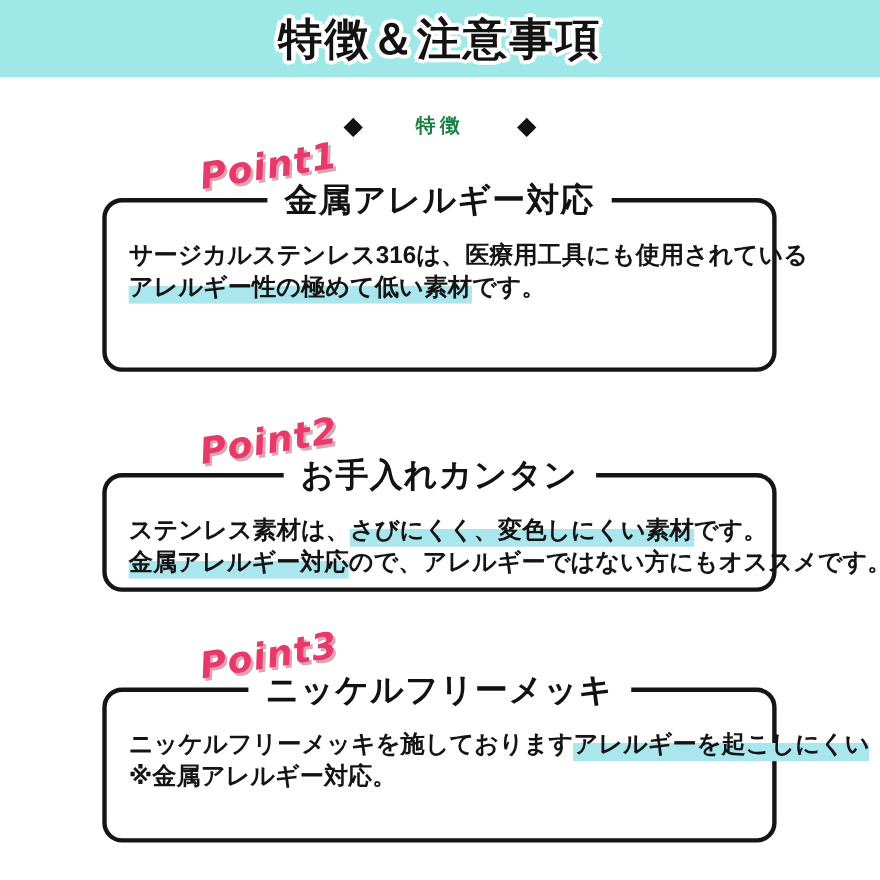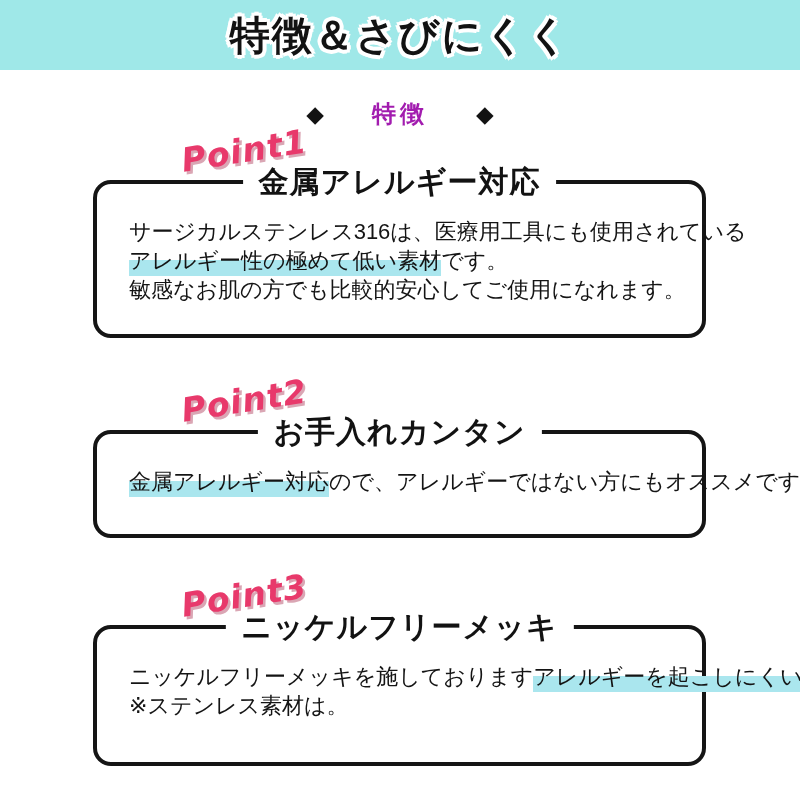--- a/index.html
+++ b/index.html
@@ -30,21 +30,21 @@
     text-shadow:
       -3px -3px 0 #fff, 3px -3px 0 #fff, -3px 3px 0 #fff, 3px 3px 0 #fff,
       -4px 0 0 #fff, 4px 0 0 #fff, 0 -4px 0 #fff, 0 4px 0 #fff;
   }
   
   .features-row{
     position:absolute;left:0;top:97px;width:800px;height:34px;
     display:flex;align-items:center;justify-content:center;gap:48px;
   }
   .features-row .diamond{font-size:23px;color:#121212;line-height:1;}
-  .features-row .features-label{font-size:24px;font-weight:800;letter-spacing:4px;color:#a21caf;}
+  .features-row .features-label{font-size:18px;font-weight:800;letter-spacing:4px;color:#15803d;}
   
   .point-section{position:absolute;left:93px;width:613px;}
   .point-section.ps1{top:133px;}
   .point-section.ps2{top:383px;}
   .point-section.ps3{top:578px;}
   .point-badge{
     position:absolute;left:88px;top:-2px;
     font-size:33px;font-weight:800;font-style:italic;
     color:var(--pink);
     transform:rotate(-9deg);
@@ -67,74 +67,74 @@
   .point-title{
     position:absolute;top:-22px;left:50%;transform:translateX(-50%);
     background:#fff;
     padding:0 16px;
     font-size:30px;font-weight:800;letter-spacing:1px;
     white-space:nowrap;
     color:#121212;
     z-index:2;
   }
   .point-body{
-    padding:33px 14px 0 32px;
-    font-size:22px;font-weight:400;
+    padding:33px 14px 0 20px;
+    font-size:22px;font-weight:700;
     line-height:29px;
     color:#141414;
   }
   .body-line{white-space:nowrap;}
   .hl{
     background:linear-gradient(to bottom, transparent 42%, var(--hl) 42%);
     padding-bottom:3px;
   }
 </style>
 </head>
 <body>
 
 <div class="page">
 
   <div class="header-band">
-    <div class="header-title">特徴＆さびにくく</div>
+    <div class="header-title">特徴＆注意事項</div>
   </div>
 
   <div class="features-row">
     <span class="diamond">◆</span>
     <span class="features-label">特徴</span>
     <span class="diamond">◆</span>
   </div>
 
   <div id="points-container">
     <section class="point-section ps1">
       <div class="point-badge">Point1</div>
       <div class="point-box">
         <div class="point-title">金属アレルギー対応</div>
         <div class="point-body">
             <div class="body-line"><span>サージカルステンレス316は、医療用工具にも使用されている</span></div>
             <div class="body-line"><span class="hl">アレルギー性の極めて低い素材</span><span>です。</span></div>
-            <div class="body-line"><span>敏感なお肌の方でも比較的安心してご使用になれます。</span></div>
           </div>
       </div>
     </section>
 
     <section class="point-section ps2">
       <div class="point-badge">Point2</div>
       <div class="point-box">
         <div class="point-title">お手入れカンタン</div>
         <div class="point-body">
+            <div class="body-line"><span>ステンレス素材は、</span><span class="hl">さびにくく、変色しにくい素材</span><span>です。</span></div>
             <div class="body-line"><span class="hl">金属アレルギー対応</span><span>ので、アレルギーではない方にもオススメです。</span></div>
           </div>
       </div>
     </section>
 
     <section class="point-section ps3">
       <div class="point-badge">Point3</div>
       <div class="point-box">
         <div class="point-title">ニッケルフリーメッキ</div>
         <div class="point-body">
             <div class="body-line"><span>ニッケルフリーメッキを施しております</span><span class="hl">アレルギーを起こしにくい</span></div>
-            <div class="body-line"><span>※ステンレス素材は。</span></div>
+            <div class="body-line"><span>※金属アレルギー対応。</span></div>
           </div>
       </div>
     </section>
   </div>
 
 </div>
 
 </body></html>

